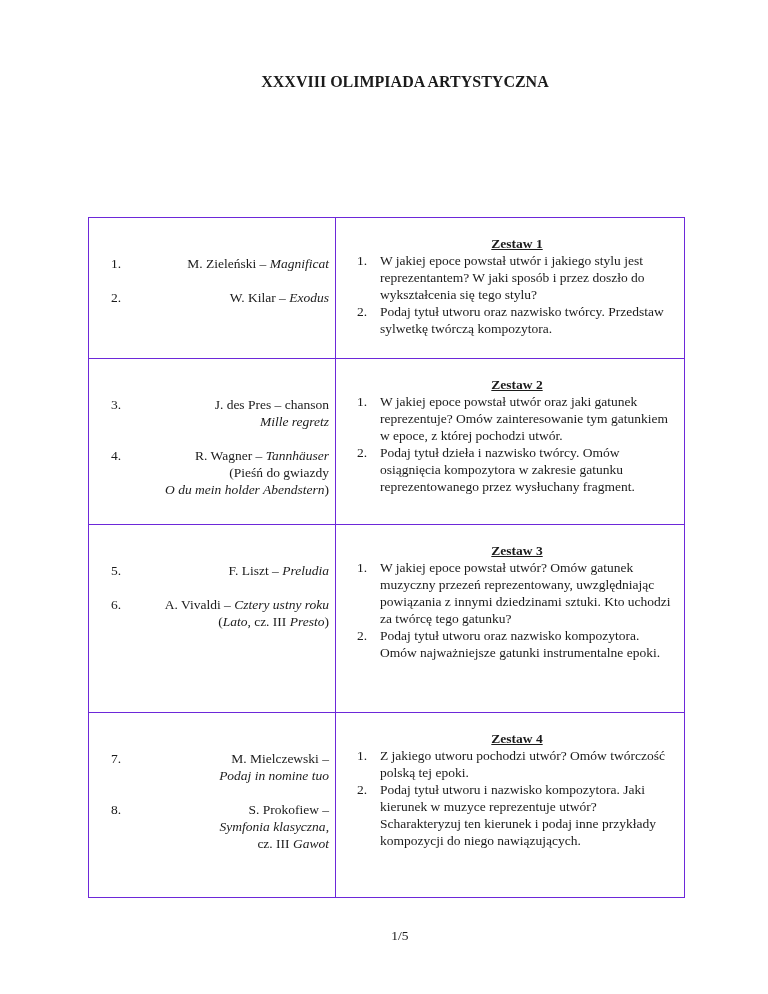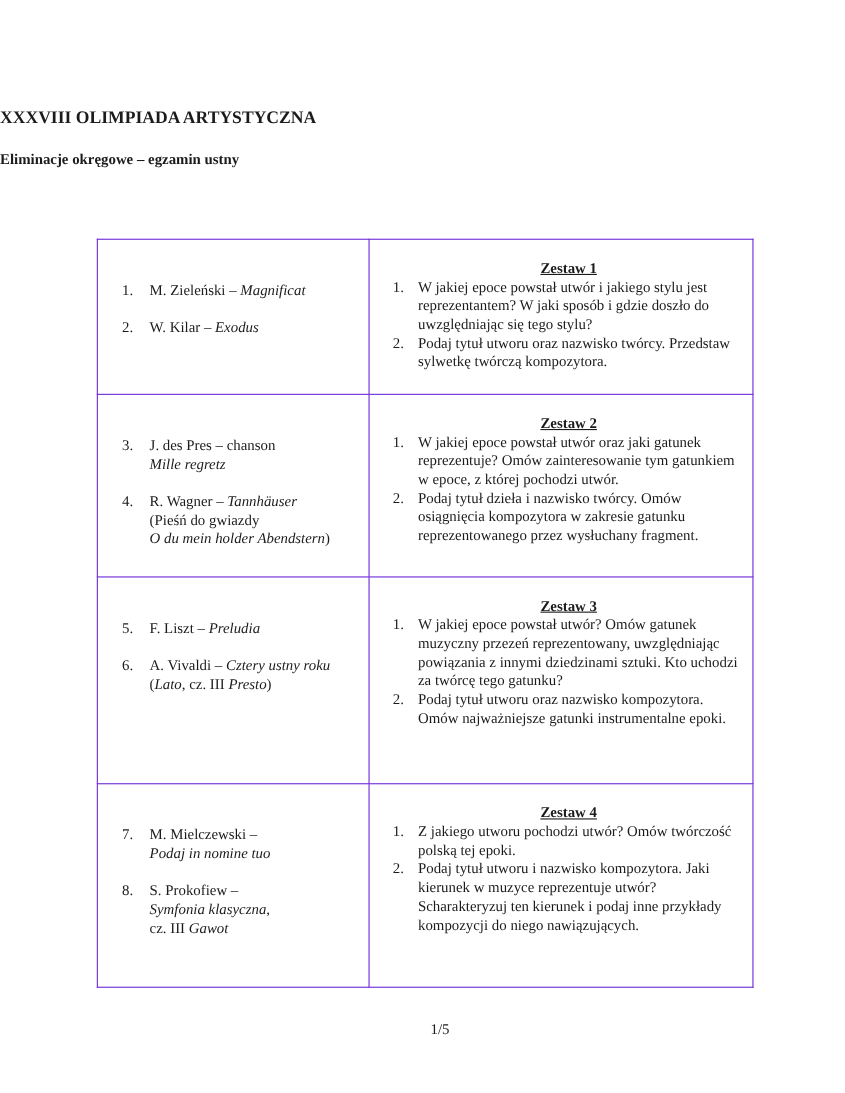--- a/index.html
+++ b/index.html
@@ -8,24 +8,25 @@
     width: 768px;
     height: 994px;
     background: #ffffff;
     color: #1b1b1b;
     font-family: "Liberation Serif", "DejaVu Serif", serif;
     position: relative;
     overflow: hidden;
   }
   .header {
     position: absolute;
-    top: 98px;
+    top: 72px;
     left: 0;
     width: 100%;
-    text-align: left;
+    text-align: center;
+    padding-left: 42px;
   }
   .doc-title {
     font-size: 16px;
     font-weight: bold;
     line-height: 20px;
     margin: 0;
   }
   .doc-subtitle {
     font-size: 13.5px;
     font-weight: bold;
@@ -51,21 +52,21 @@
   tr.row-2 { height: 166px; }
   tr.row-3 { height: 188px; }
   tr.row-4 { height: 185px; }
   td.works-cell { padding: 37px 6px 8px 22px; }
   td.set-cell   { padding: 17px 7px 8px 21px; }
   .work {
     display: flex;
     margin-bottom: 17px;
   }
   .work .num { width: 25px; flex: none; }
-  .work .wtext { flex: 1; }
+  .work .wtext { flex: 1; text-align: right; }
   .set-title {
     text-align: center;
     font-weight: bold;
     text-decoration: underline;
   }
   .question { display: flex; }
   .question .num { width: 23px; flex: none; }
   .question .qtext { flex: 1; }
   .it { font-style: italic; }
   .page-number {
@@ -75,21 +76,20 @@
     width: 100%;
     text-align: center;
     font-size: 13.5px;
   }
 </style>
 </head>
 <body>
 
 <div class="header">
   <h1 class="doc-title">XXXVIII OLIMPIADA ARTYSTYCZNA</h1>
-  <h2 class="doc-subtitle">Eliminacje okręgowe – egzamin ustny</h2>
 </div>
 
 <table class="doc-table">
   <colgroup>
     <col style="width:247px">
     <col style="width:349px">
   </colgroup>
   <tbody>
 
     <tr class="row-1">
@@ -100,21 +100,21 @@
         </div>
         <div class="work">
           <span class="num">2.</span>
           <span class="wtext"><span>W. Kilar – </span><span class="it">Exodus</span></span>
         </div>
       </td>
       <td class="set-cell">
         <div class="set-title">Zestaw 1</div>
         <div class="question">
           <span class="num">1.</span>
-          <span class="qtext">W jakiej epoce powstał utwór i jakiego stylu jest reprezentantem? W jaki sposób i gdzie doszło do uwzględniając się tego stylu?</span>
+          <span class="qtext">W jakiej epoce powstał utwór i jakiego stylu jest reprezentantem? W jaki sposób i przez doszło do wykształcenia się tego stylu?</span>
         </div>
         <div class="question">
           <span class="num">2.</span>
           <span class="qtext">Podaj tytuł utworu oraz nazwisko twórcy. Przedstaw sylwetkę twórczą kompozytora.</span>
         </div>
       </td>
     </tr>
 
     <tr class="row-2">
       <td class="works-cell">

